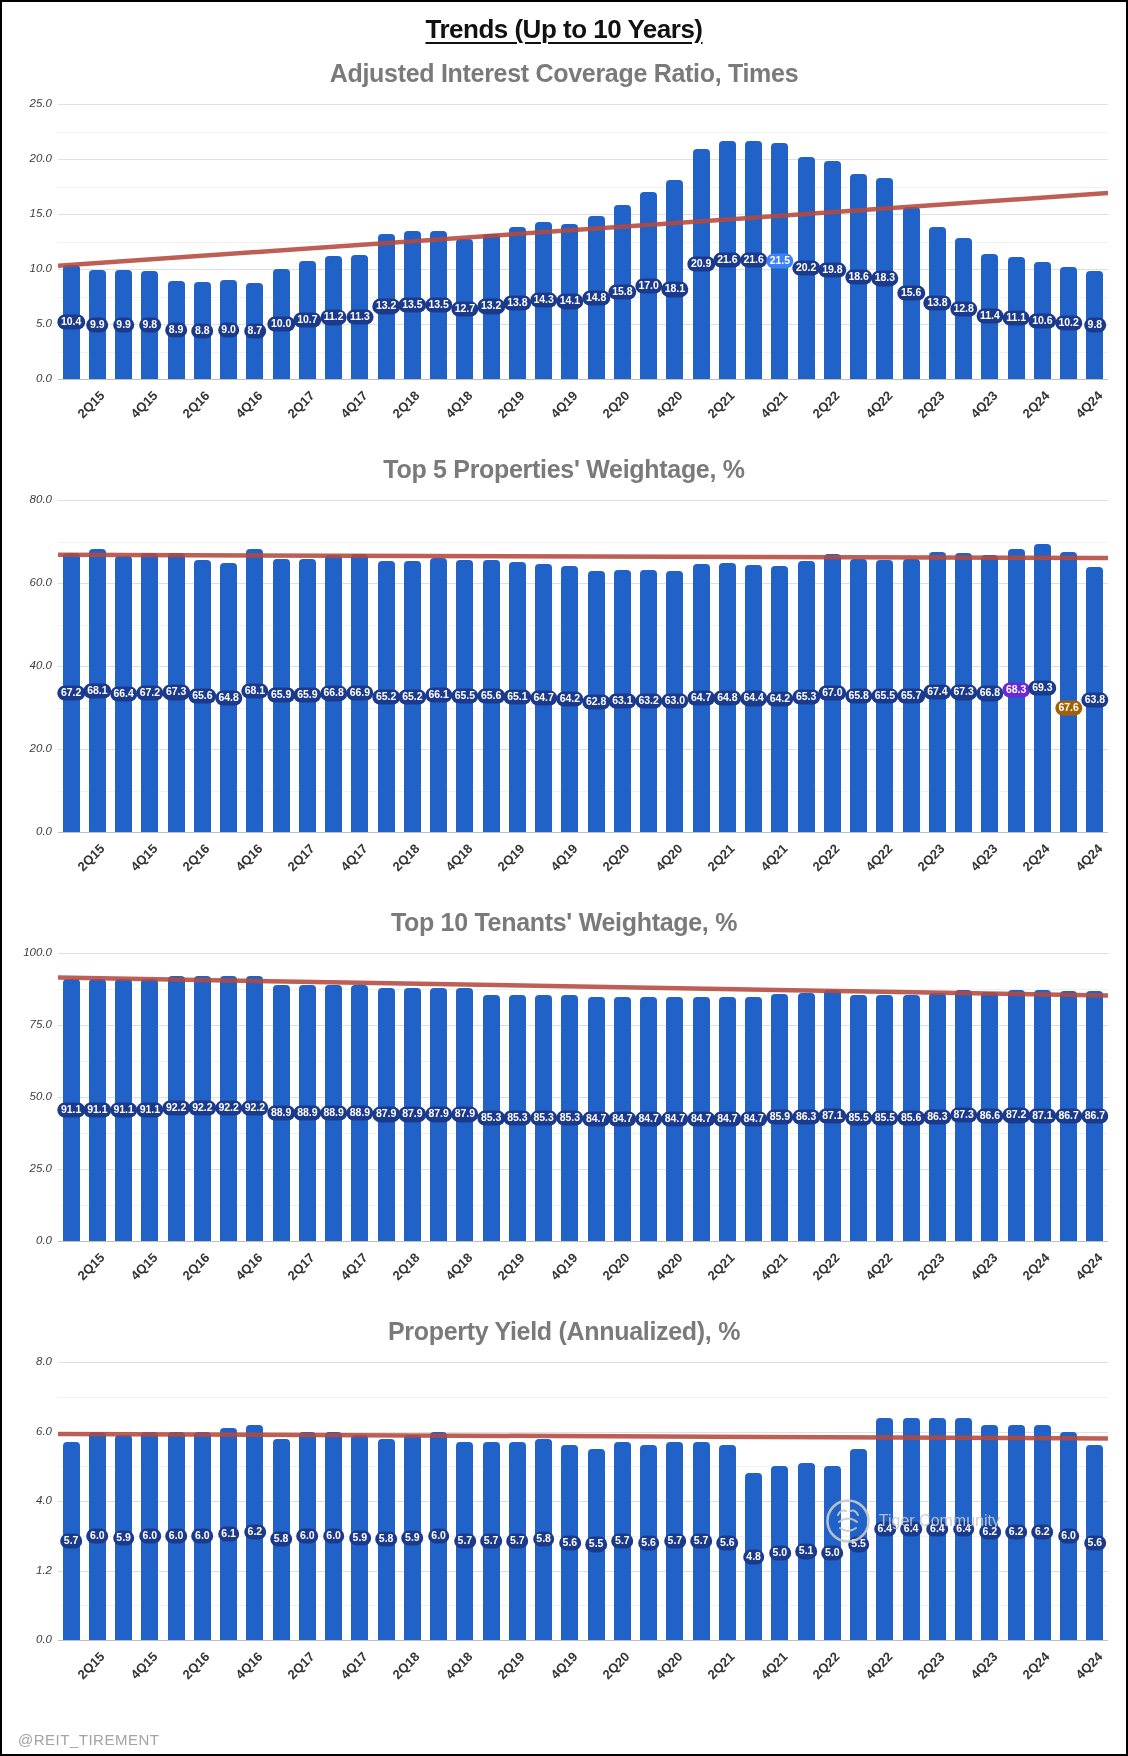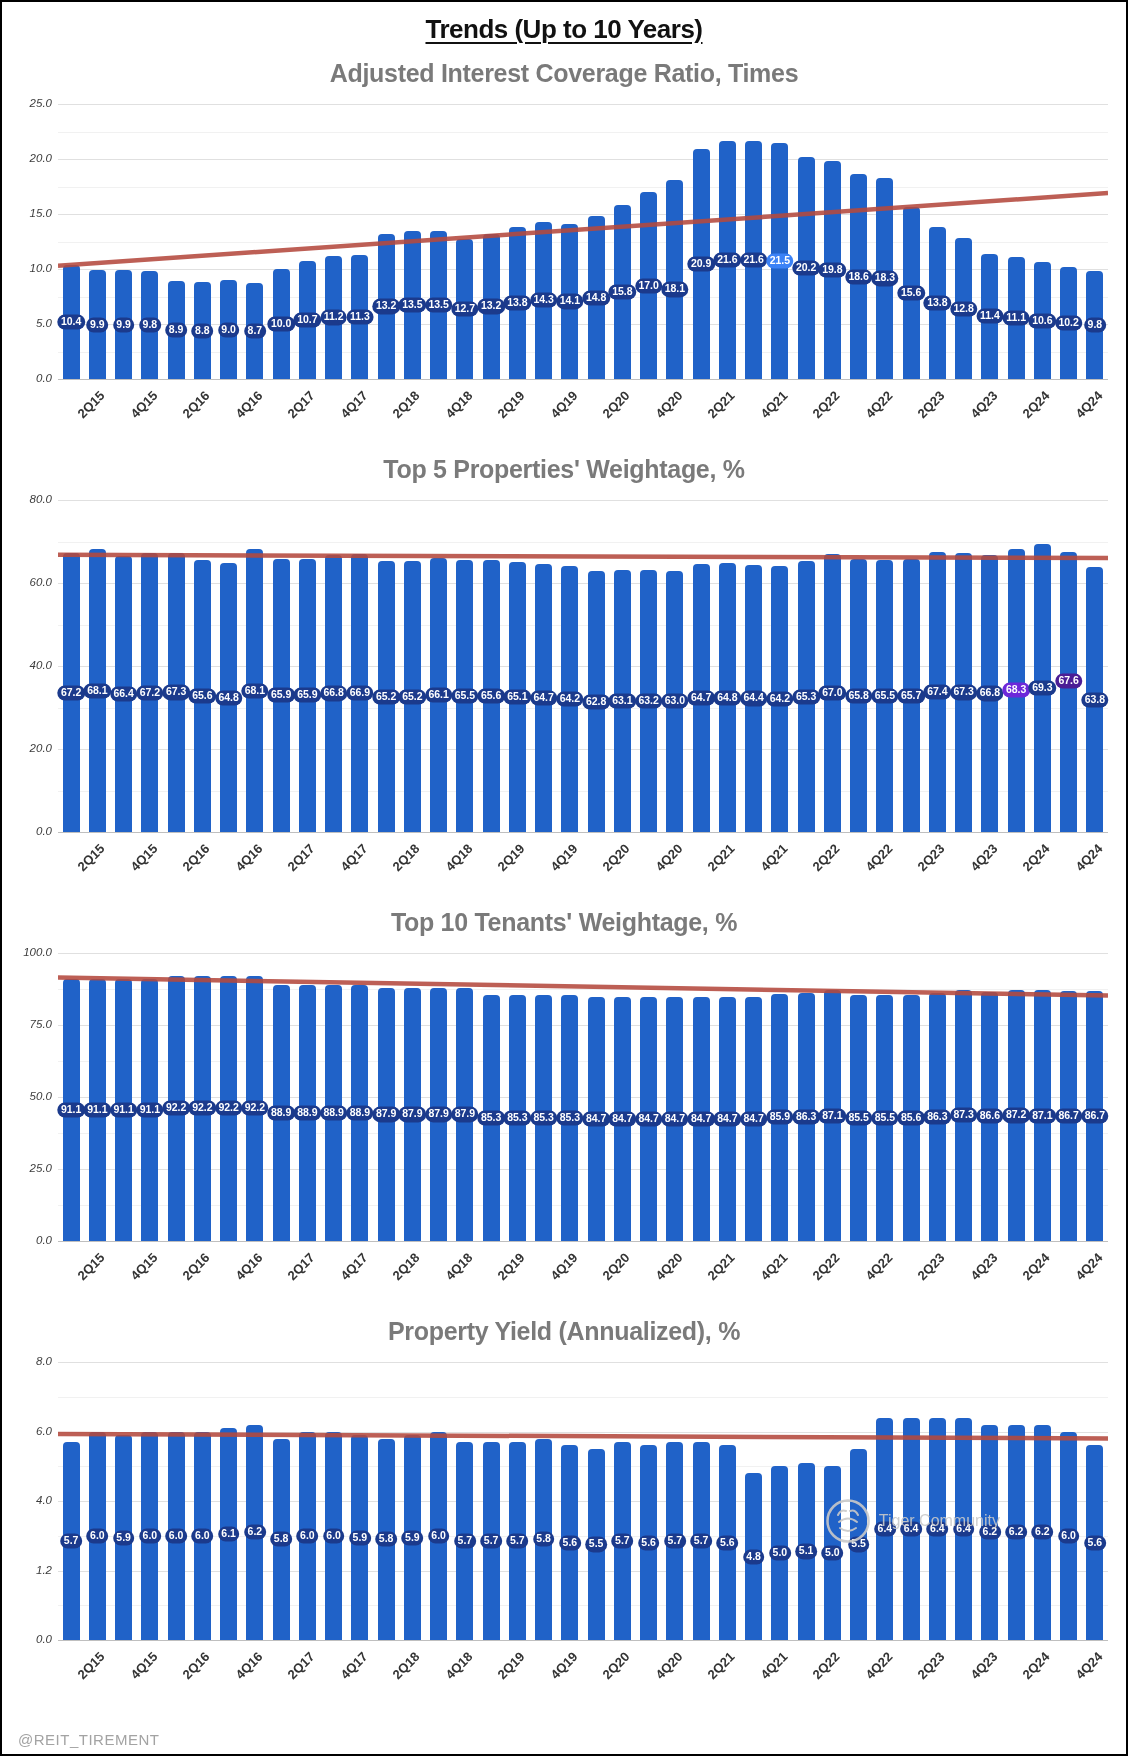--- a/index.html
+++ b/index.html
@@ -253,21 +253,21 @@
           <span class="pill" style="left: 879.4px; top: 192.1px; background: rgb(27, 58, 140);">67.4</span>
           <div class="bar" style="left: 897.1px; width: 17px; top: 52.7px; height: 279.3px; background: rgb(32, 98, 200);"></div>
           <span class="pill" style="left: 905.6px; top: 192.4px; background: rgb(27, 58, 140);">67.3</span>
           <div class="bar" style="left: 923.4px; width: 17px; top: 54.8px; height: 277.2px; background: rgb(32, 98, 200);"></div>
           <span class="pill" style="left: 931.9px; top: 193.4px; background: rgb(27, 58, 140);">66.8</span>
           <div class="bar" style="left: 949.6px; width: 17px; top: 48.6px; height: 283.4px; background: rgb(32, 98, 200);"></div>
           <span class="pill" style="left: 958.1px; top: 190.3px; background: #6d28d9;">68.3</span>
           <div class="bar" style="left: 975.9px; width: 17px; top: 44.4px; height: 287.6px; background: rgb(32, 98, 200);"></div>
           <span class="pill" style="left: 984.4px; top: 188.2px; background: rgb(27, 58, 140);">69.3</span>
           <div class="bar" style="left: 1002.1px; width: 17px; top: 51.5px; height: 280.5px; background: rgb(32, 98, 200);"></div>
-          <span class="pill" style="left: 1010.6px; top: 181px; background: #4c1d95;">67.6</span>
+          <span class="pill" style="left: 1010.6px; top: 208px; background: #a16207;">67.6</span>
           <div class="bar" style="left: 1028.4px; width: 17px; top: 67.2px; height: 264.8px; background: rgb(32, 98, 200);"></div>
           <span class="pill" style="left: 1036.9px; top: 199.6px; background: rgb(27, 58, 140);">63.8</span>
           <svg width="1050" height="332" class="trendsvg">
             <line x1="0" y1="54.8" x2="1050" y2="58.1" stroke="#B4493E" stroke-width="4.5" opacity="0.88"></line>
           </svg>
           <span class="xtick" style="left: -24.6px; top: 341px;">2Q15</span>
           <span class="xtick" style="left: 27.9px; top: 341px;">4Q15</span>
           <span class="xtick" style="left: 80.4px; top: 341px;">2Q16</span>
           <span class="xtick" style="left: 132.9px; top: 341px;">4Q16</span>
           <span class="xtick" style="left: 185.4px; top: 341px;">2Q17</span>

